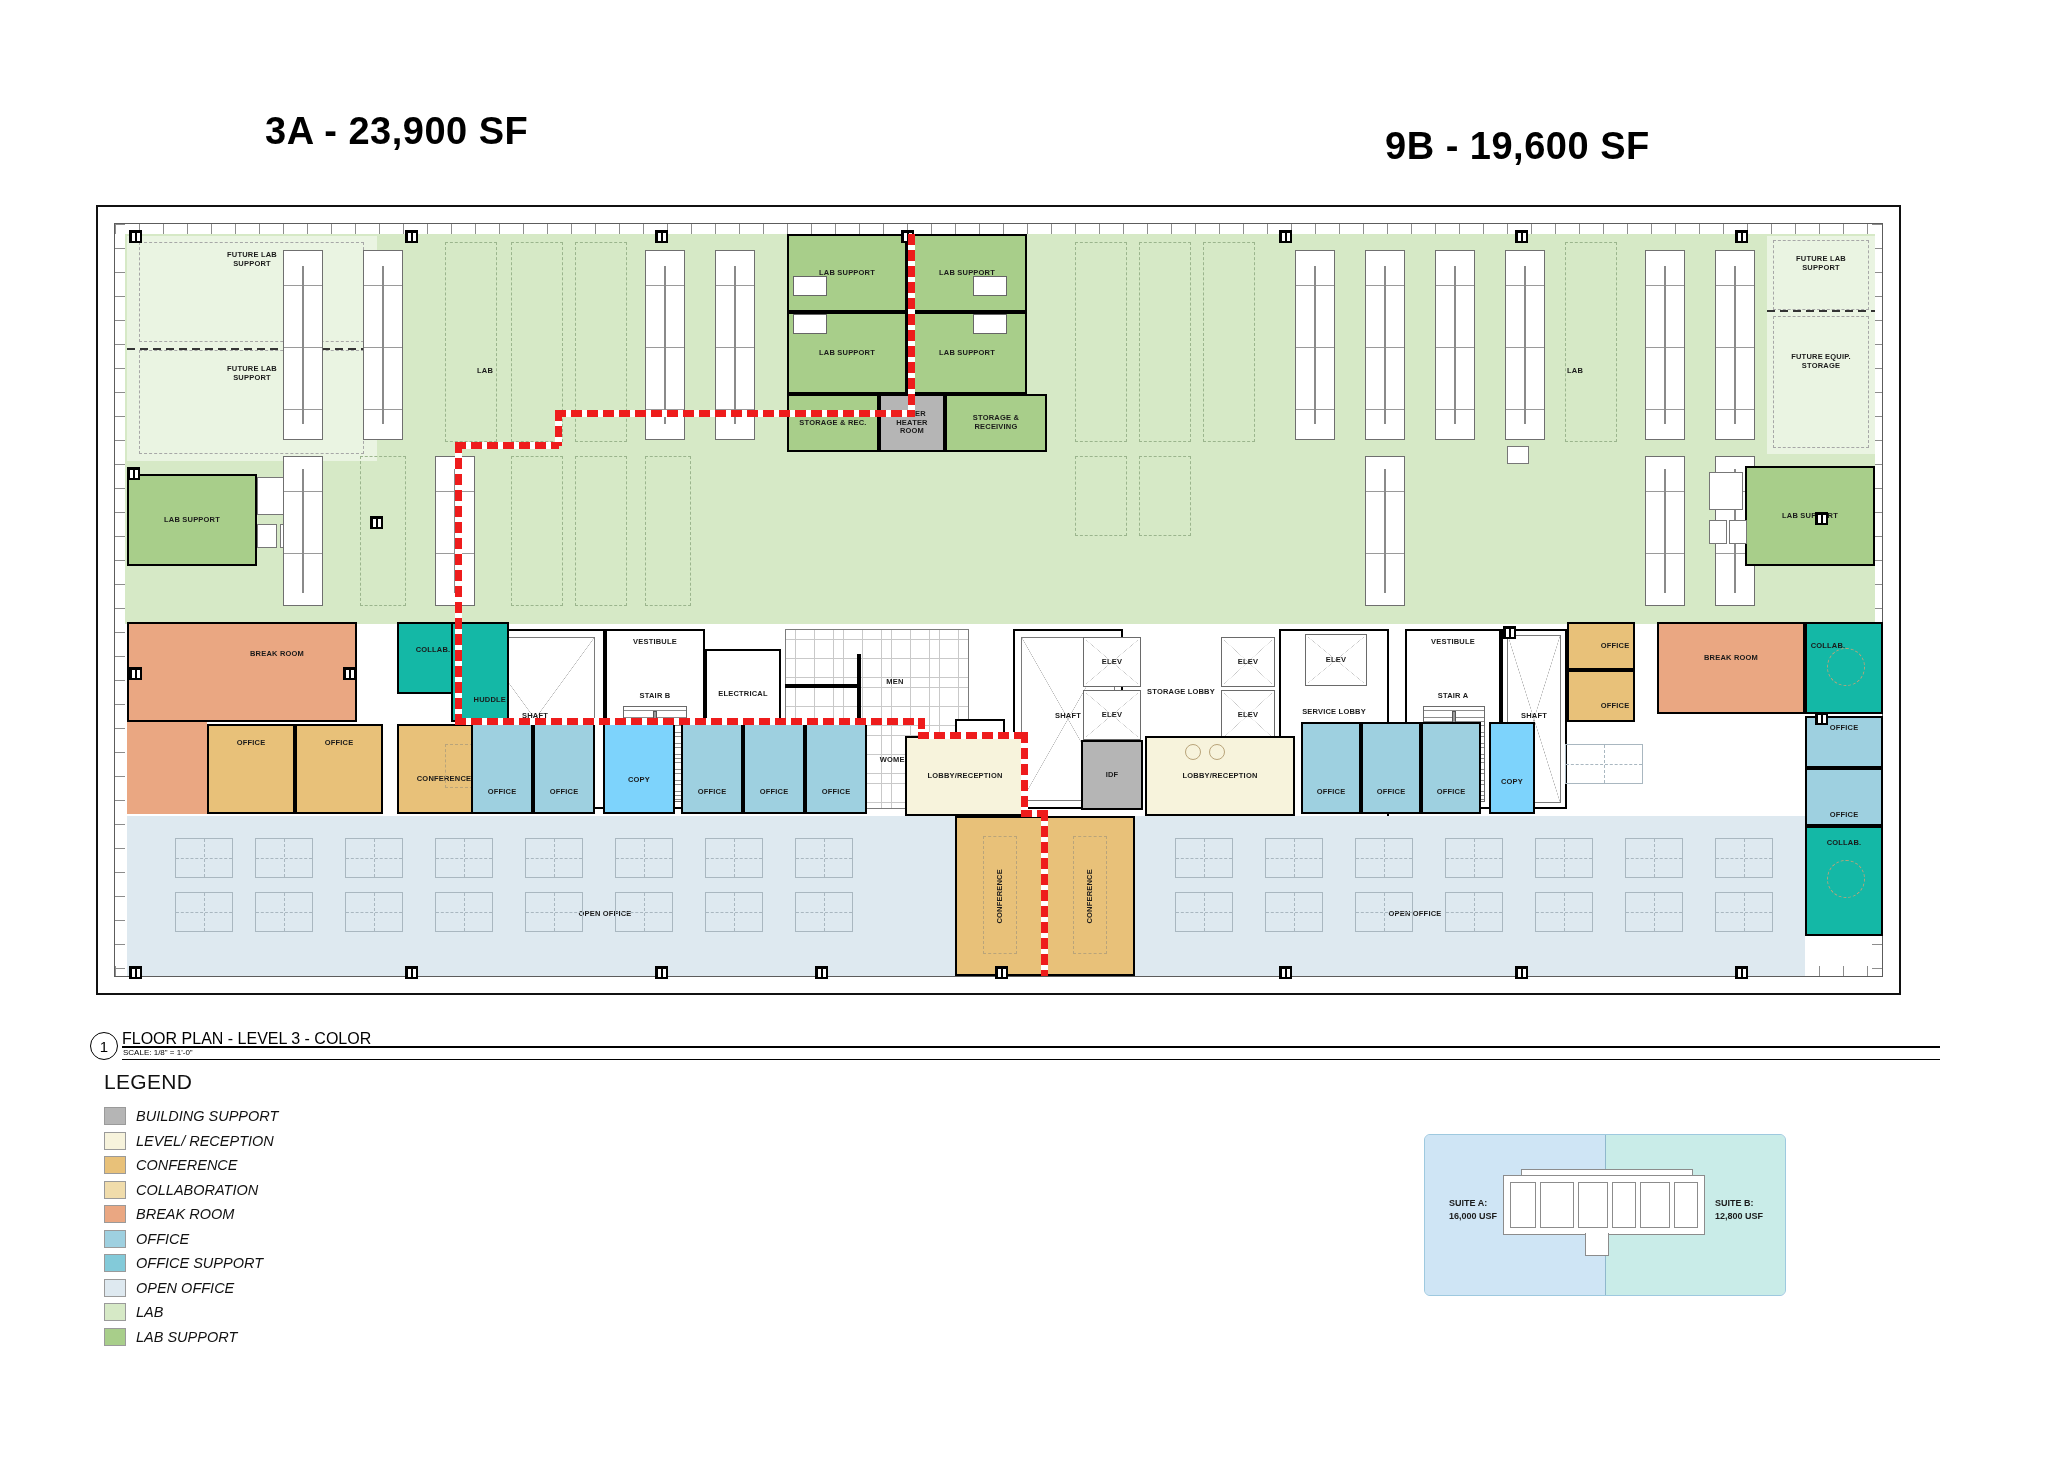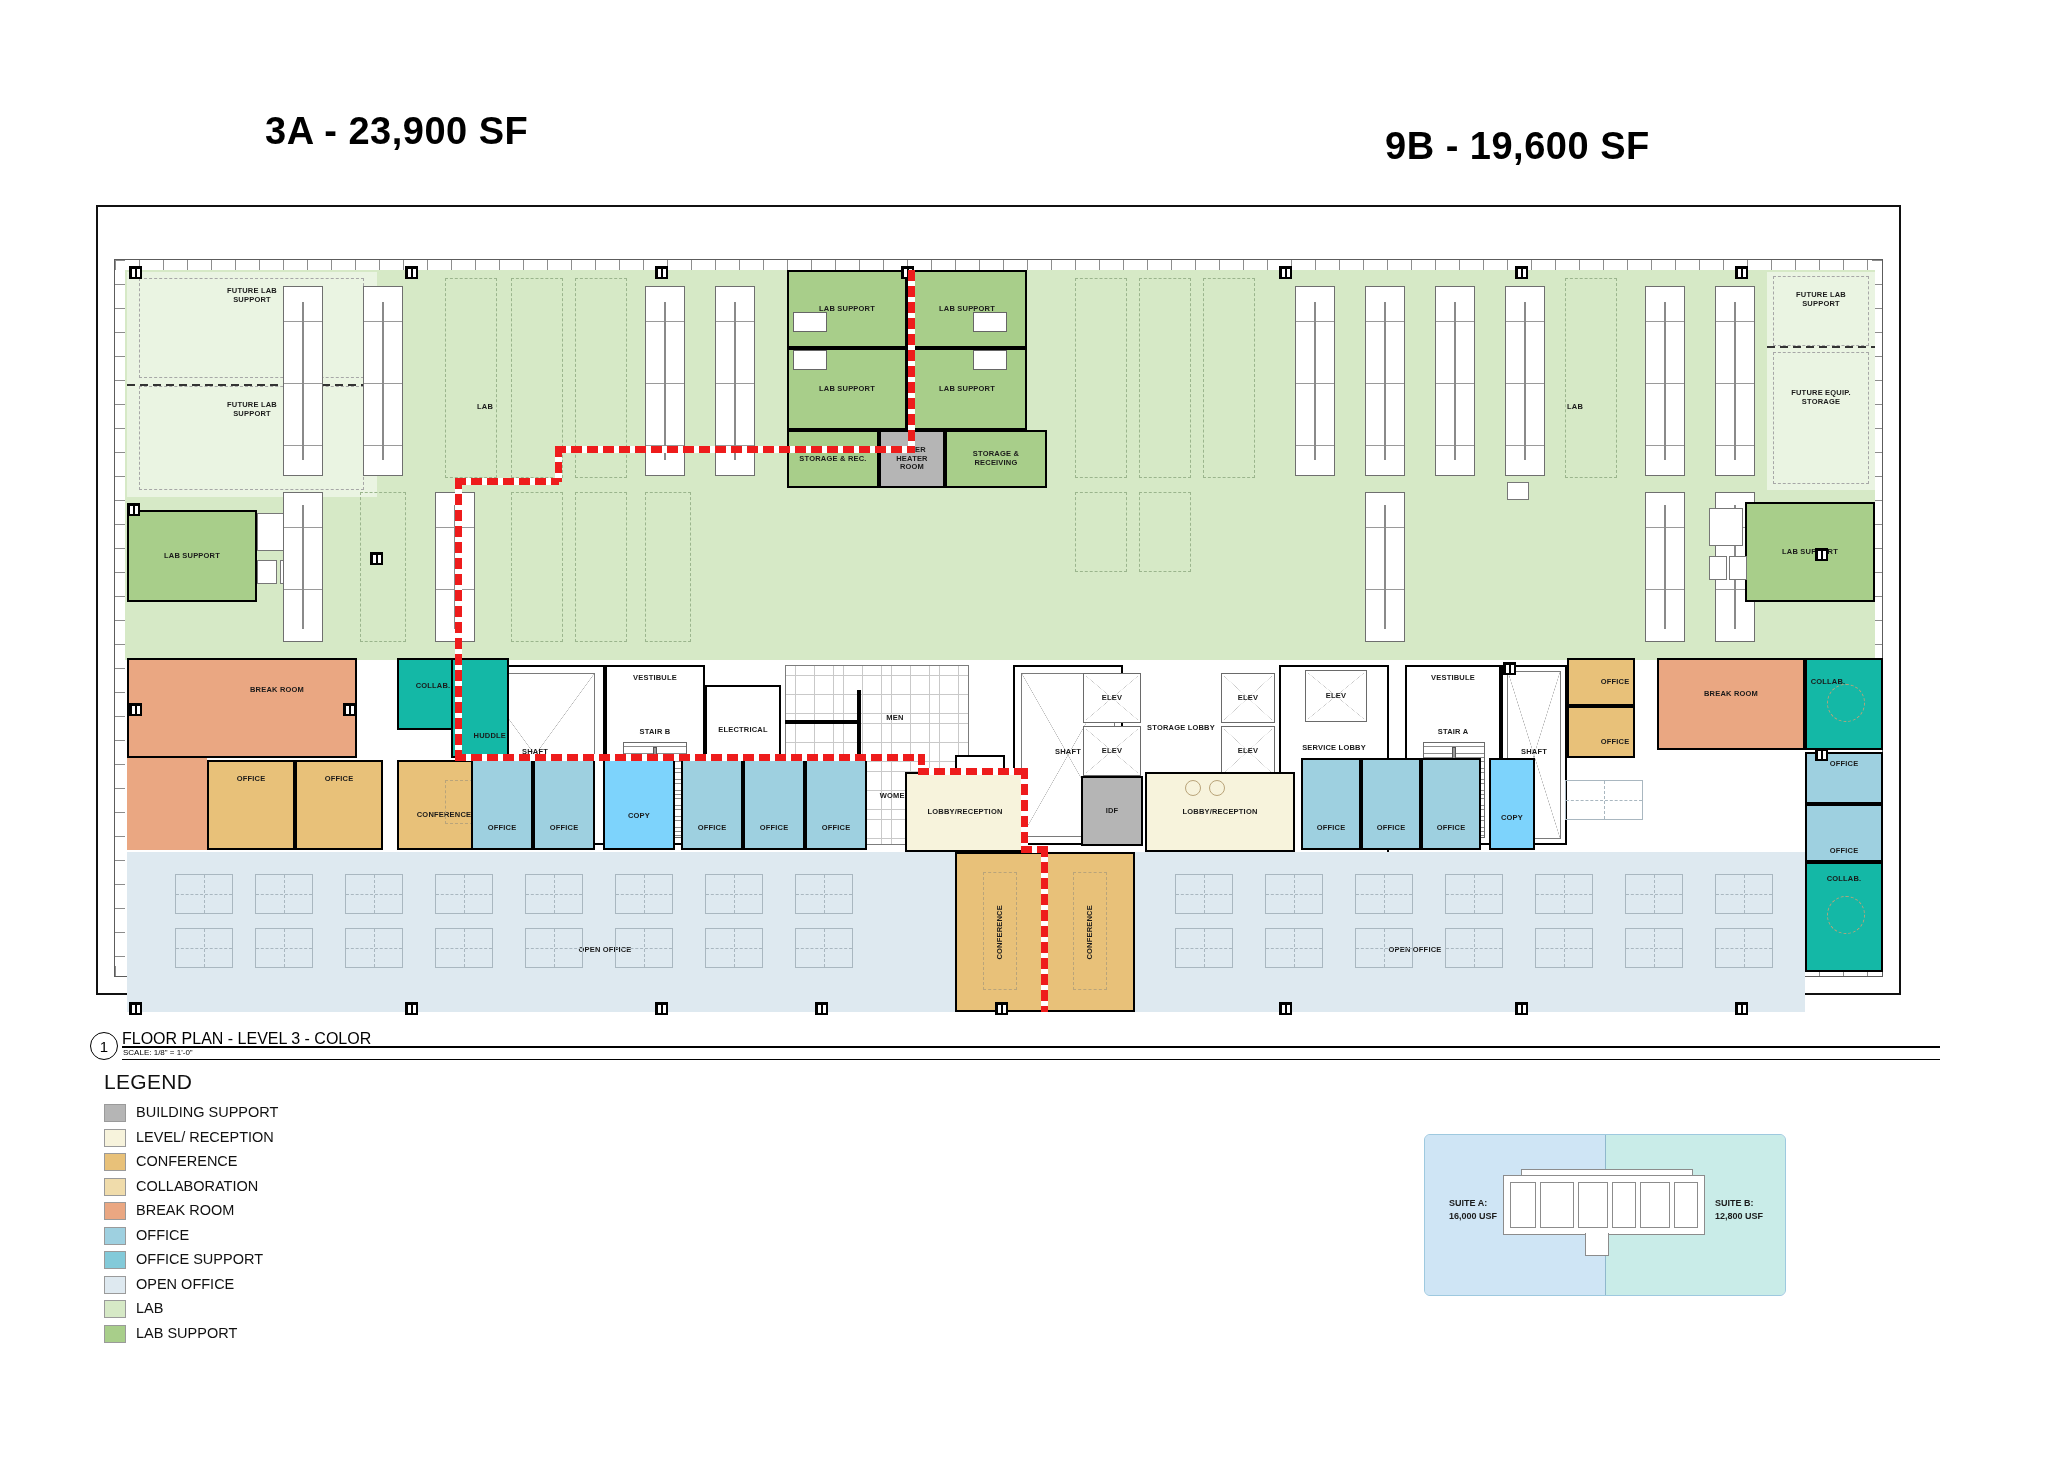--- a/index.html
+++ b/index.html
@@ -6,21 +6,21 @@
   body{width:2048px;height:1463px;position:relative;font-family:"Liberation Sans",sans-serif;overflow:hidden;}
 
   
   .suite-title{position:absolute;font-size:38px;font-weight:bold;color:#000;letter-spacing:.5px;white-space:nowrap;}
   #title3a{left:265px;top:110px;}
   #title3b{left:1385px;top:125px;}
 
   
   #plan-frame{position:absolute;left:96px;top:205px;width:1805px;height:790px;}
   #plan-outer{position:absolute;left:0;top:0;width:100%;height:100%;border:2px solid #111;box-sizing:border-box;background:#fff;}
-  #plan-inner{position:absolute;left:18px;top:18px;right:18px;bottom:18px;border:1px solid #5c5c5c;box-sizing:border-box;background:#fff;margin-top:36px;}
+  #plan-inner{position:absolute;left:18px;top:18px;right:18px;bottom:18px;border:1px solid #5c5c5c;box-sizing:border-box;background:#fff;}
 
   
   .rm{position:absolute;box-sizing:border-box;border:1px solid rgba(0,0,0,.55);
       display:flex;align-items:center;justify-content:center;text-align:center;
       font-size:7.5px;font-weight:bold;color:#1a1a1a;letter-spacing:.2px;line-height:1.15;
       overflow:hidden;padding:1px;}
   .rm.thick{border:2.5px solid #000;}
   .rm.noborder{border:none;}
   .rm .lbl{pointer-events:none;}
   .rm.tl{align-items:flex-start;}
@@ -88,21 +88,21 @@
   #tb-circle{position:absolute;left:0;top:2px;width:26px;height:26px;border:1.5px solid #000;border-radius:50%;
       display:flex;align-items:center;justify-content:center;font-size:15px;color:#000;}
   #tb-name{position:absolute;left:32px;top:0px;font-size:16px;color:#000;white-space:nowrap;}
   #tb-scale{position:absolute;left:33px;top:18px;font-size:8px;color:#000;white-space:nowrap;}
   #tb-rule1{position:absolute;left:32px;top:16px;width:1818px;height:1.6px;background:#000;}
   #tb-rule2{position:absolute;left:32px;top:29px;width:1818px;height:1px;background:#000;}
 
   
   #legend{position:absolute;left:104px;top:1070px;}
   #legend h2{margin:0 0 10px 0;font-size:21px;font-weight:normal;color:#111;letter-spacing:.3px;}
-  .lg-row{display:flex;align-items:flex-start;height:24.5px;}
+  .lg-row{display:flex;align-items:center;height:24.5px;font-style:italic;}
   .lg-sw{width:22px;height:18px;border:1px solid #9a9a9a;box-sizing:border-box;margin-right:10px;flex:0 0 auto;}
   .lg-tx{font-size:14.5px;color:#111;white-space:nowrap;}
 
   
   #keyplan{position:absolute;left:1424px;top:1134px;width:360px;height:160px;
       border:1px solid #9ec9df;border-radius:6px;overflow:hidden;background:#cfe5f5;}
   #kp-a{position:absolute;left:0;top:0;width:50%;height:100%;background:#cfe5f5;}
   #kp-b{position:absolute;left:50%;top:0;width:50%;height:100%;background:#c9ece8;}
   #kp-div{position:absolute;left:50%;top:0;bottom:0;width:1px;background:#8fb8cc;}
   .kp-lab{position:absolute;font-size:9px;font-weight:bold;color:#1b1b1b;line-height:1.45;white-space:pre-line;}

